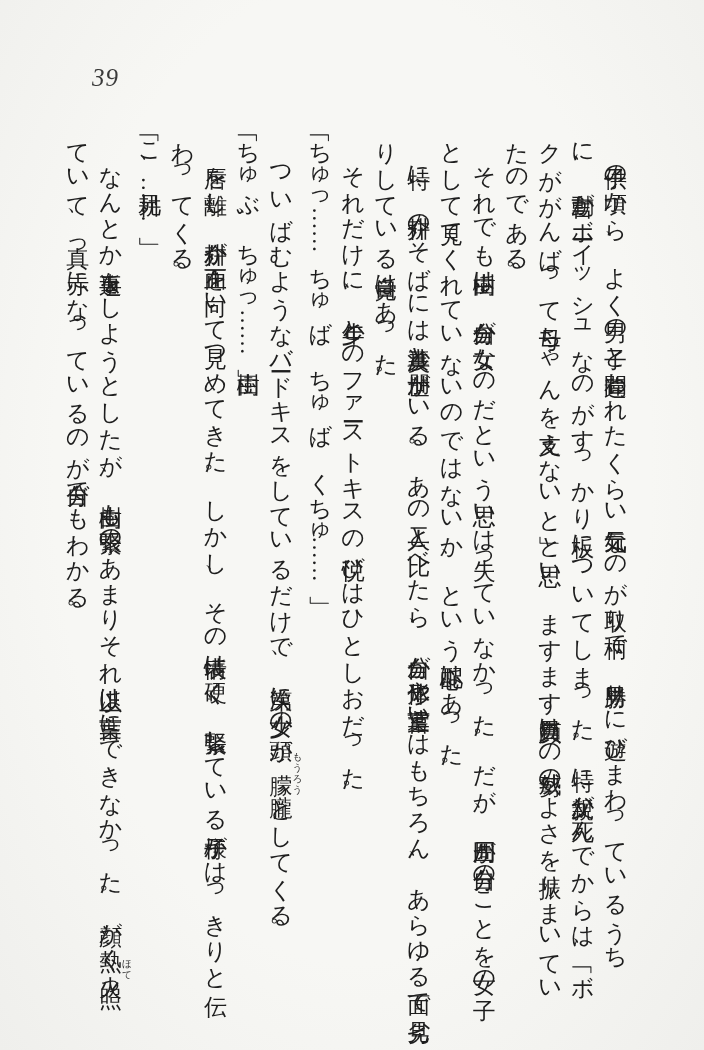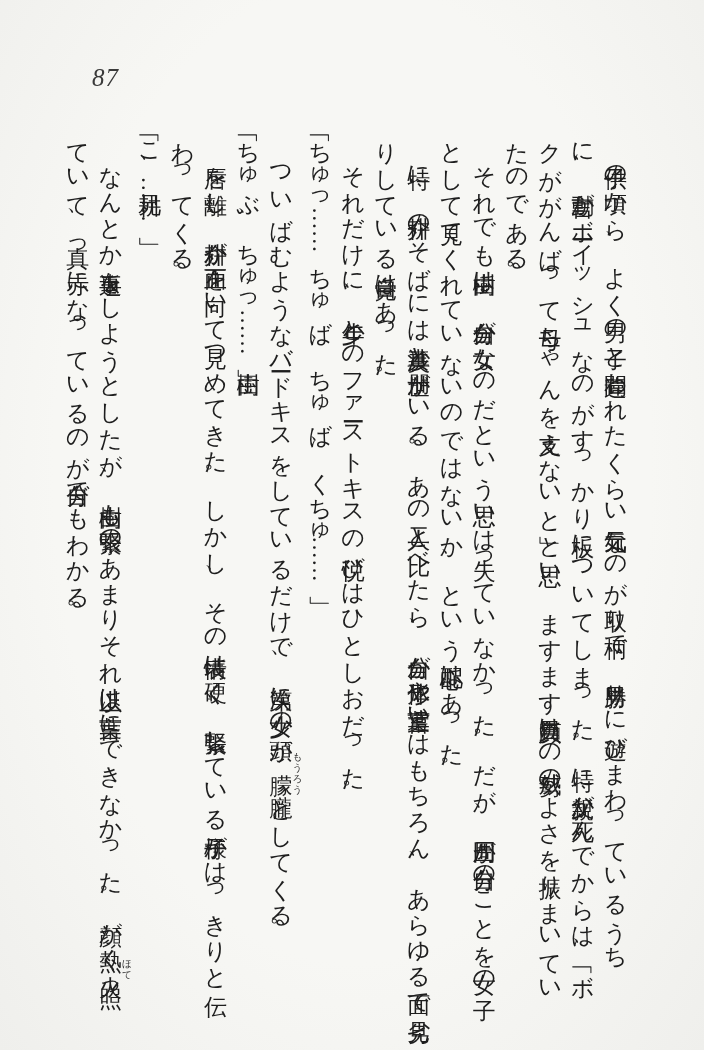--- a/index.html
+++ b/index.html
@@ -55,21 +55,21 @@
   rt {
     font-size: 0.42em;
     letter-spacing: 0;
     color: #2a2a2a;
   }
 </style>
 </head>
 <body>
 
 <div class="page">
-  <div class="page-number">87</div>
+  <div class="page-number">39</div>
   <div class="text-block">
       <p class="para indent">子供の頃から、よく男の子と間違われたくらい元気なのが取り柄で、男勝りに遊びまわっているうちに、言動がボーイッシュなのがすっかり板についてしまった。特に父親が死んでからは、「ボクががんばって母ちゃんを支えないと」と思い、ますます男顔負けの威勢のよさを振りまいていたのである。</p>
       <p class="para indent">それでも由樹は、自分が女なのだという思いは失っていなかった。だが、周囲が自分のことを女の子として見てくれていないのではないか、という心配はあった。</p>
       <p class="para indent">特に、耕介のそばには真沙美と朋世がいる。あの二人と比べたら、自分が体形や言葉遣いはもちろん、あらゆる面で見劣りしている自覚はあった。</p>
       <p class="para indent">それだけに、少年とのファーストキスの悦びはひとしおだった。</p>
       <p class="para">「ちゅっ……ちゅば、ちゅば、くちゅ……」</p>
       <p class="para indent">ついばむようなバードキスをしているだけで、次第に少女の頭が<ruby>朦朧<rt>もうろう</rt></ruby>としてくる。</p>
       <p class="para">「ちゅぶ、ちゅっ……由樹」</p>
       <p class="para indent">唇を離し、耕介が正面を向いて見つめてきた。しかし、その表情は硬く、緊張している様子がはっきりと伝わってくる。</p>
       <p class="para">「こ、耕兄……」</p>

